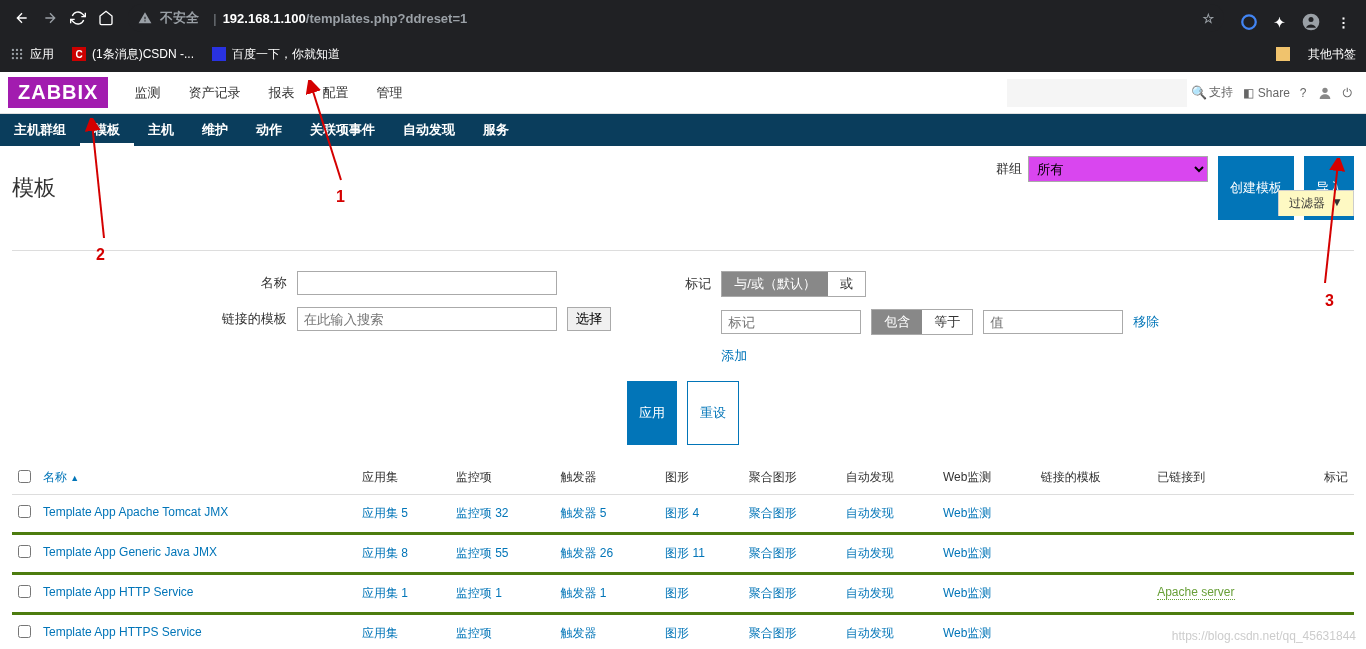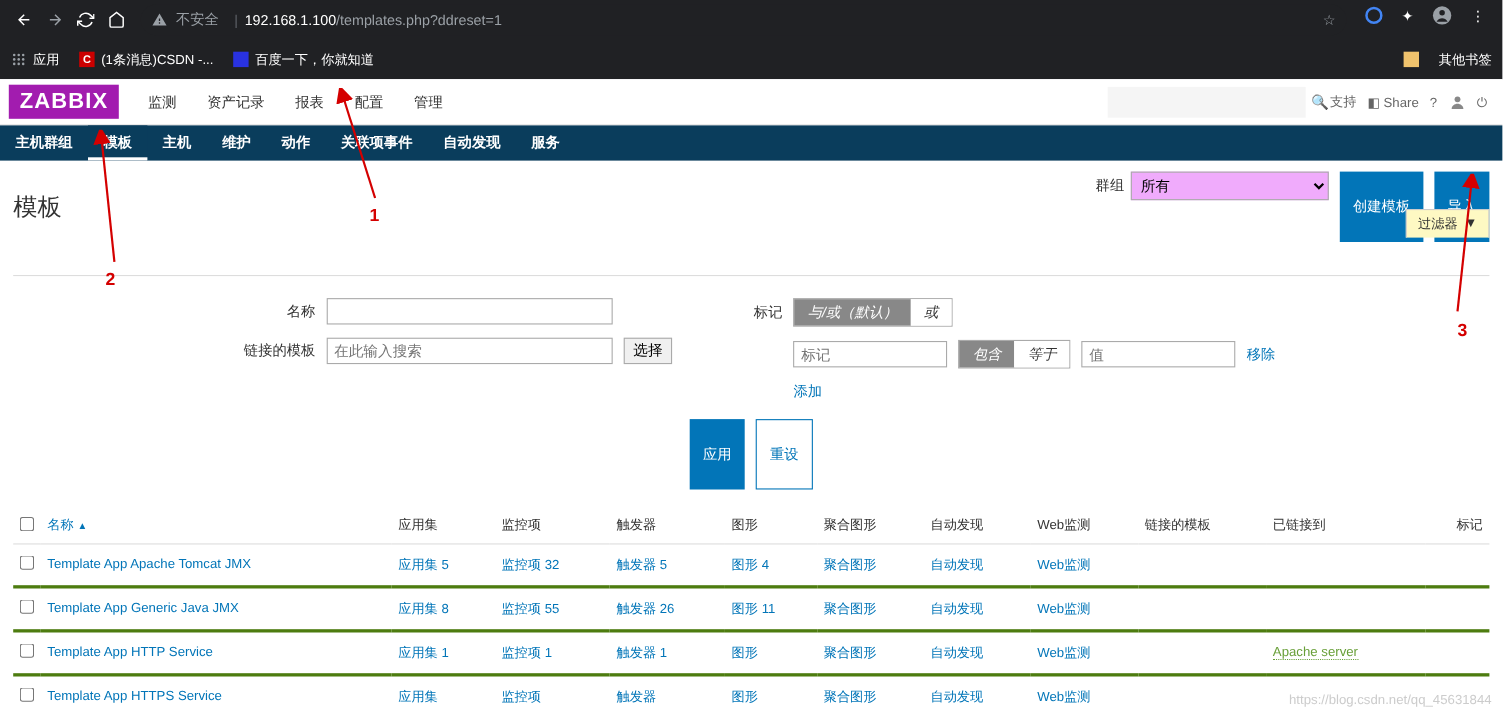--- a/index.html
+++ b/index.html
@@ -1,18 +1,18 @@
 <!DOCTYPE html>
 <html><head>
 <meta charset="utf-8">
 <style>
 * { box-sizing: border-box; margin: 0; padding: 0; }
 body { font-family: Arial, "Microsoft YaHei", sans-serif; font-size: 13px; color: #333; background: #fff; }
 .browser-chrome { background: #202124; height: 72px; color: #fff; }
-.browser-bar { display: flex; align-items: flex-start; padding: 4px 8px; height: 36px; }
+.browser-bar { display: flex; align-items: flex-end; padding: 4px 8px; height: 36px; font-weight: bold; }
 .nav-btn { width: 28px; height: 28px; display: flex; align-items: center; justify-content: center; color: #9aa0a6; cursor: pointer; }
 .nav-btn.active { color: #fff; }
 .url-bar { flex: 1; display: flex; align-items: center; background: #202124; border-radius: 14px; padding: 0 10px; margin: 0 8px; height: 28px; }
 .url-warn { color: #9aa0a6; margin-right: 8px; display: flex; align-items: center; }
 .url-text { color: #fff; font-size: 13px; }
 .url-text .dim { color: #9aa0a6; }
 .browser-right { display: flex; align-items: center; gap: 16px; padding: 0 8px; }
 .bookmark-bar { display: flex; align-items: center; padding: 0 10px; height: 36px; gap: 18px; font-size: 12px; }
 .bm-item { display: flex; align-items: center; gap: 6px; color: #fff; cursor: pointer; }
 .bm-apps { color: #fff; }
@@ -30,33 +30,33 @@
 .search-icon { color: #888; }
 .hr-btn { color: #666; cursor: pointer; font-size: 12px; }
 .sub-nav { background: #0a3d5c; display: flex; height: 32px; font-weight: bold; }
 .sub-nav a { color: #fff; padding: 7px 14px; cursor: pointer; font-size: 13px; }
 .sub-nav a.active { border-bottom: 3px solid #fff; background: #0a3d5c; }
 .page-area { padding: 10px 12px; position: relative; }
 .page-head { display: flex; align-items: center; margin-bottom: 8px; }
 .page-title { font-size: 22px; font-weight: normal; }
 .page-head-right { margin-left: auto; display: flex; align-items: flex-start; gap: 10px; }
 .group-sel { display: flex; align-items: center; gap: 6px; }
-.group-sel select { height: 26px; width: 180px; border: 1px solid #aaa; background: #f0abfc; padding: 0 4px; }
+.group-sel select { height: 26px; width: 180px; border: 1px solid #aaa; background: #d946ef; padding: 0 4px; }
 .btn-blue { background: #0275b8; color: #fff; border: none; padding: 23px 12px; cursor: pointer; font-size: 13px; }
 .btn-white { background: #fff; color: #0275b8; border: 1px solid #0275b8; padding: 4px 12px; cursor: pointer; font-size: 13px; }
 .filter-tab { position: absolute; right: 12px; top: 44px; border: 1px solid #ccc; border-bottom: none; padding: 4px 10px; background: #fef9c3; display: flex; align-items: flex-start; gap: 6px; font-size: 12px; }
 .filter-box { border-top: 1px solid #ddd; margin: 30px 0 14px; padding: 20px 0 0; }
 .filter-inner { display: flex; gap: 60px; justify-content: center; margin: 0 auto; max-width: 1140px; }
 .filter-col { display: flex; flex-direction: column; gap: 12px; }
 .frow { display: flex; align-items: center; gap: 10px; }
 .flabel { width: 80px; text-align: right; color: #333; }
 .finput { border: 1px solid #aaa; height: 24px; width: 260px; padding: 0 6px; }
 .fsel { border: 1px solid #aaa; height: 24px; padding: 0 8px; background: #f0f0f0; cursor: pointer; }
 .toggle-grp { display: flex; border: 1px solid #aaa; }
-.toggle-grp span { padding: 3px 12px; cursor: pointer; font-style: italic; }
+.toggle-grp span { padding: 3px 12px; cursor: pointer; }
 .toggle-grp .on { background: #888; color: #fff; }
 .toggle-grp .off { background: #fff; color: #333; }
 .link { color: #0275b8; cursor: pointer; }
 .filter-btns { display: flex; justify-content: center; gap: 10px; margin: 16px 0; }
 table { width: 100%; border-collapse: collapse; }
 th { text-align: left; font-weight: normal; color: #333; padding: 8px 6px; border-bottom: 1px solid #ddd; font-size: 12px; }
 td { padding: 10px 6px; border-bottom: 3px solid #4d7c0f; font-size: 12px; vertical-align: top; }
 td a, th a { color: #0275b8; cursor: pointer; }
 .chk { width: 16px; }
 .th-name a { color: #0275b8; }

